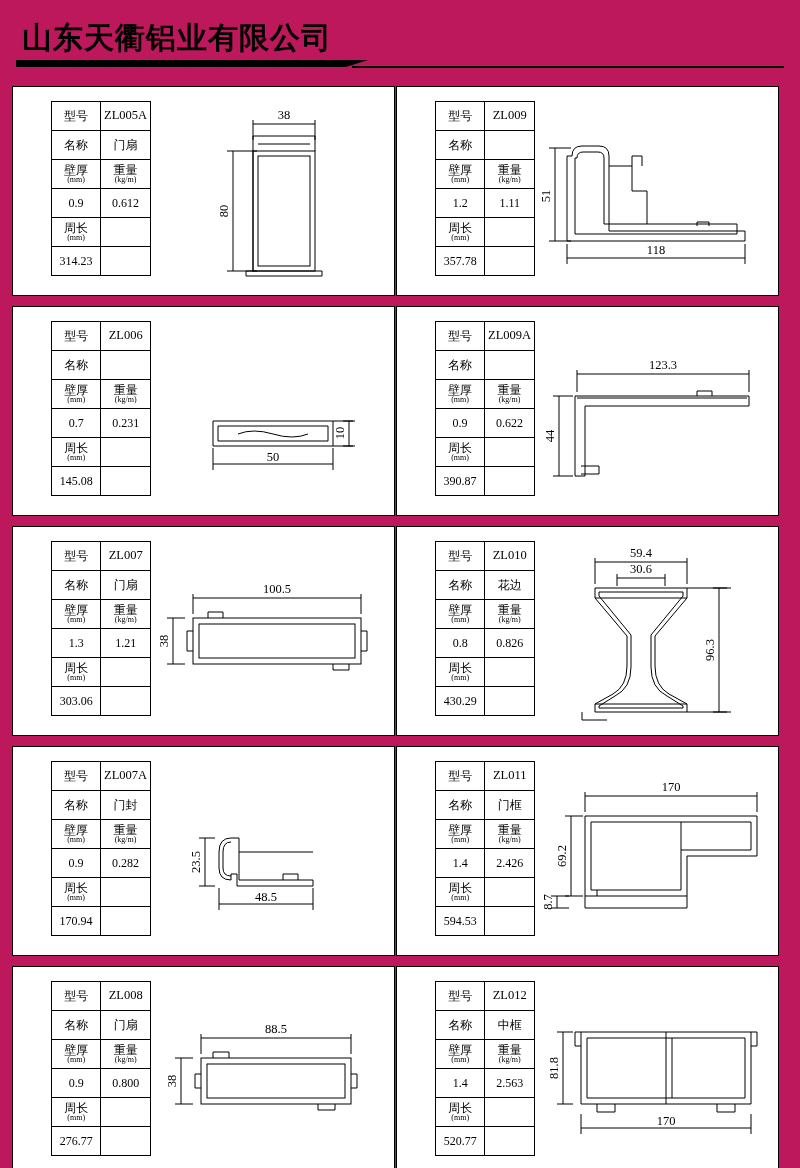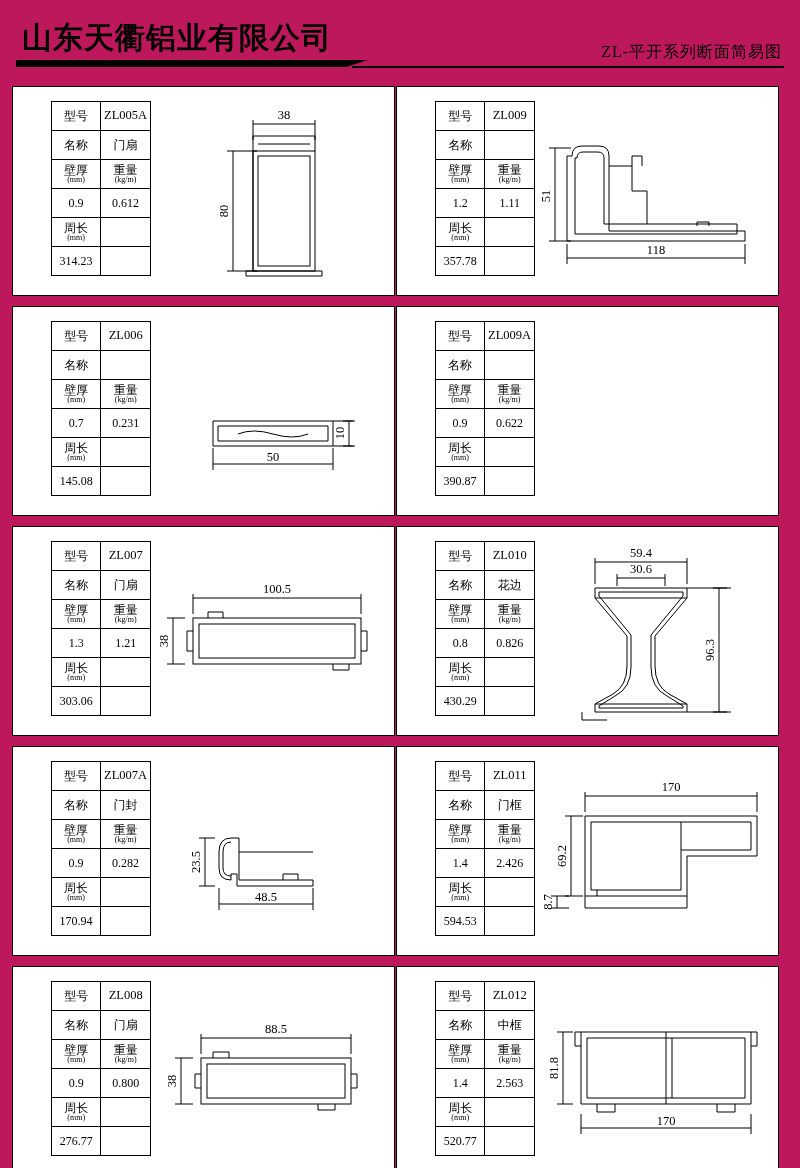--- a/index.html
+++ b/index.html
@@ -132,21 +132,20 @@
 </style>
 </head>
 <body>
 
 <div class="page">
 
   <div class="header">
     <div class="company-title">山东天衢铝业有限公司</div>
     <div class="header-rule"></div>
     <div class="header-rule2"></div>
-    <div class="series-title">ZL-平开系列断面简易图</div>
   </div>
 
   <div class="grid">
 
     <div class="row">
 
       <div class="cell">
         <table class="spec">
           <tbody>
               <tr>
@@ -331,20 +330,41 @@
           <tr>
             <td class="lbl"><span>周长</span><span class="unit">(mm)</span></td>
             <td class="val"></td>
           </tr>
           <tr>
             <td class="lbl">390.87</td>
             <td class="val"></td>
           </tr>
         </tbody>
           </table>
+        <div class="draw">
+          <svg width="241" height="208" viewBox="0 0 241 208">
+            <g stroke="#000" fill="none" stroke-width="1">
+
+              <path d="M40 80 L212 80 L212 90 L48 90 L48 160 L38 160 L38 80 Z"></path>
+              <path d="M40 82 L210 82"></path>
+              <path d="M160 80 L160 75 L175 75 L175 80"></path>
+              <path d="M44 150 L62 150 L62 158 L44 158"></path>
+
+              <line x1="40" y1="58" x2="212" y2="58"></line>
+              <line x1="40" y1="54" x2="40" y2="76"></line>
+              <line x1="212" y1="54" x2="212" y2="76"></line>
+
+              <line x1="22" y1="80" x2="22" y2="160"></line>
+              <line x1="16" y1="80" x2="36" y2="80"></line>
+              <line x1="16" y1="160" x2="36" y2="160"></line>
+            </g>
+            <text class="dimtext" x="126" y="53" text-anchor="middle">123.3</text>
+            <text class="dimtext" x="17" y="120" text-anchor="middle" transform="rotate(-90 17 120)">44</text>
+          </svg>
+        </div>
       </div>
     </div>
 
     <div class="row">
 
       <div class="cell">
         <table class="spec">
           <tbody>
               <tr>
             <td class="lbl">型号</td>

